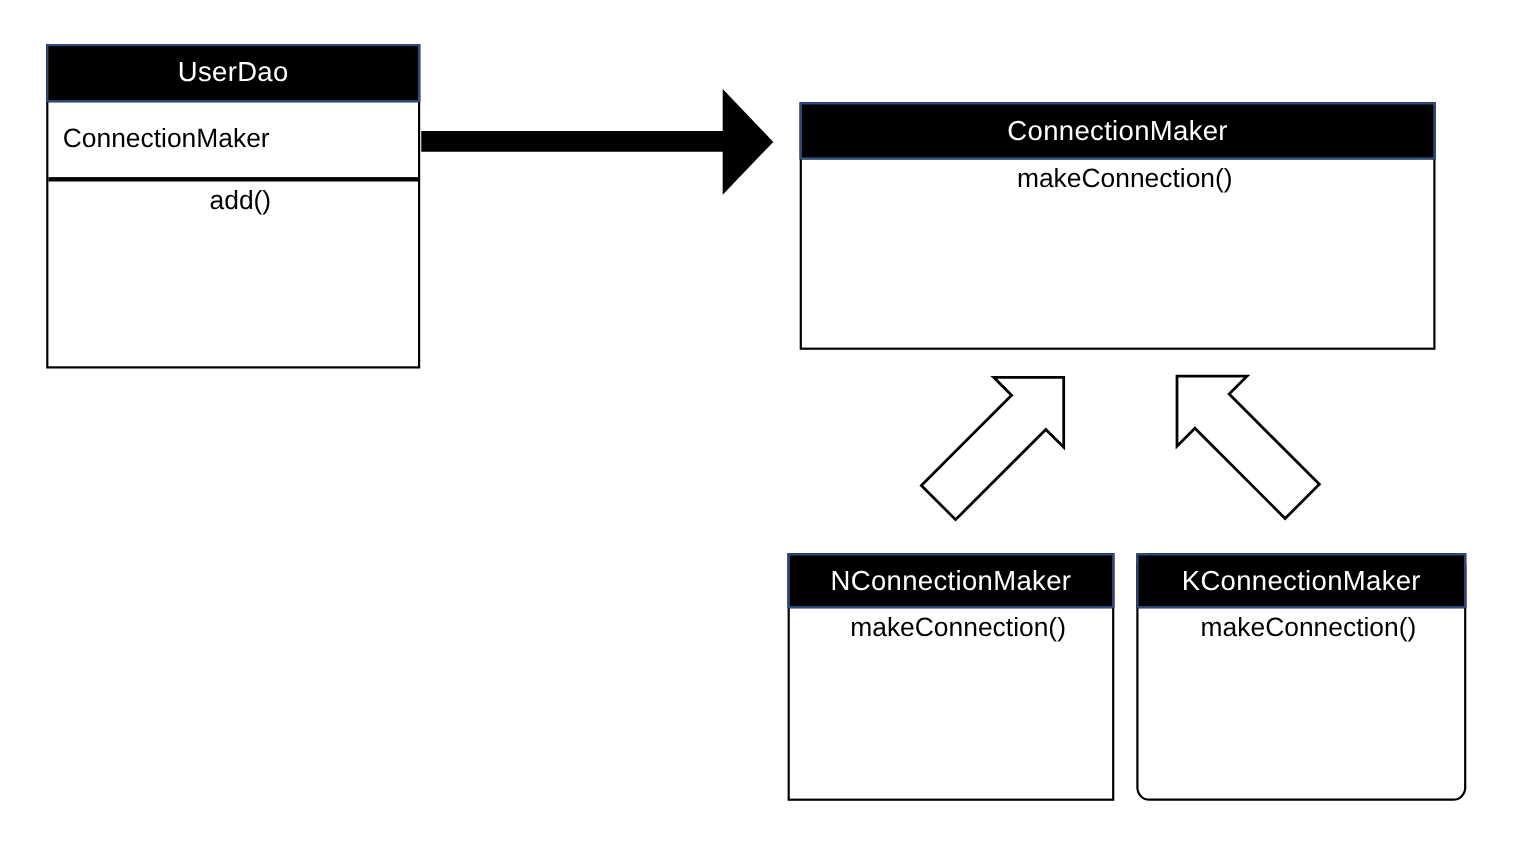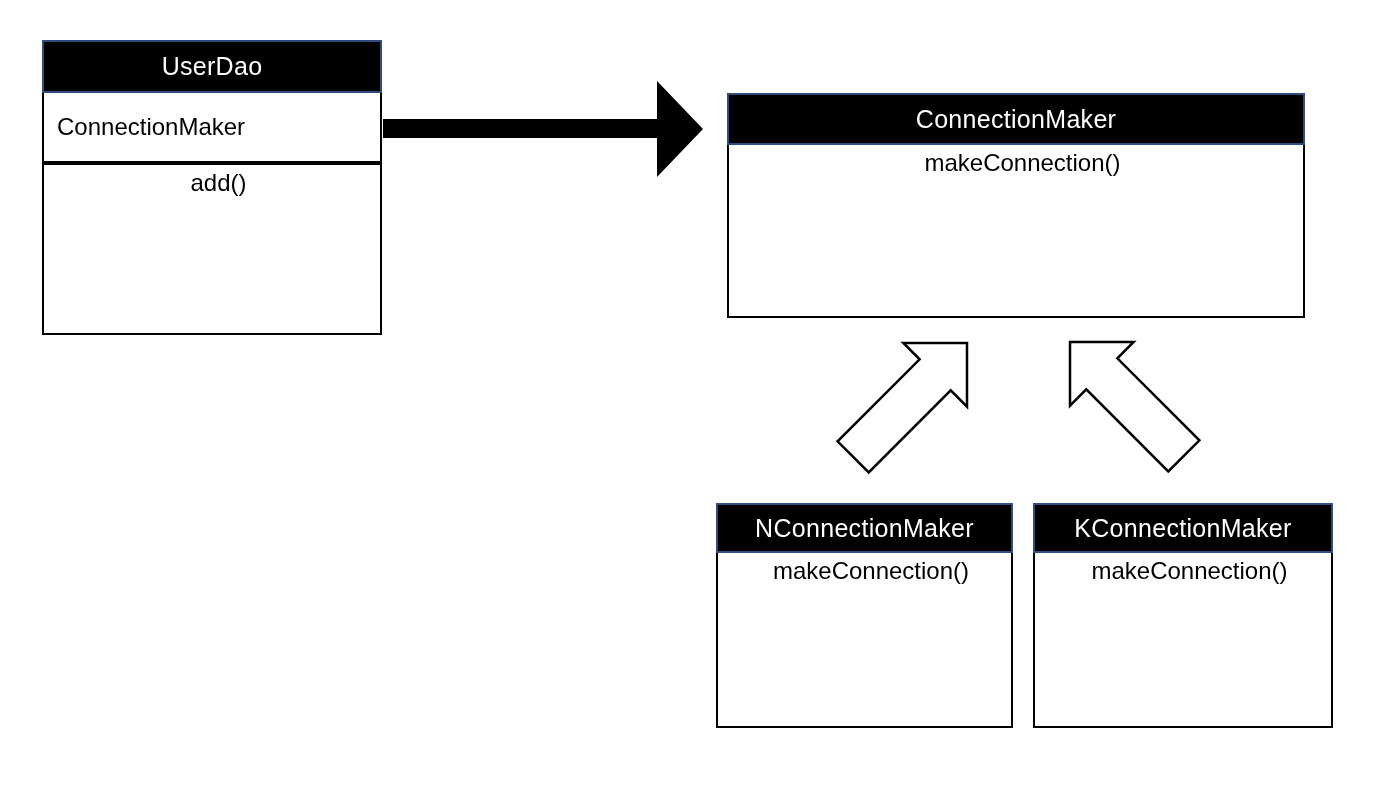--- a/index.html
+++ b/index.html
@@ -66,21 +66,21 @@
     stroke-linejoin: miter;
   }
   
   #box-userdao          { left: 42px;   top: 40px;  width: 340px; height: 295px; }
   #box-userdao .class-header { height: 53px; }
   #box-userdao .attr-section { height: 72px; }
   #box-connectionmaker  { left: 727px;  top: 93px;  width: 578px; height: 225px; }
   #box-connectionmaker .class-header { height: 52px; }
   #box-nconnectionmaker { left: 716px;  top: 503px; width: 297px; height: 225px; }
   #box-nconnectionmaker .class-header { height: 50px; }
-  #box-kconnectionmaker { left: 1033px; top: 503px; width: 300px; height: 225px; }
+  #box-kconnectionmaker { left: 1033px; top: 503px; width: 300px; height: 225px; border-radius: 12px; }
   #box-kconnectionmaker .class-header { height: 50px; }
 </style>
 </head>
 <body>
 
 <div class="stage">
 
   <div class="class-box" id="box-userdao">
     <div class="class-header">
       <span>UserDao</span>

